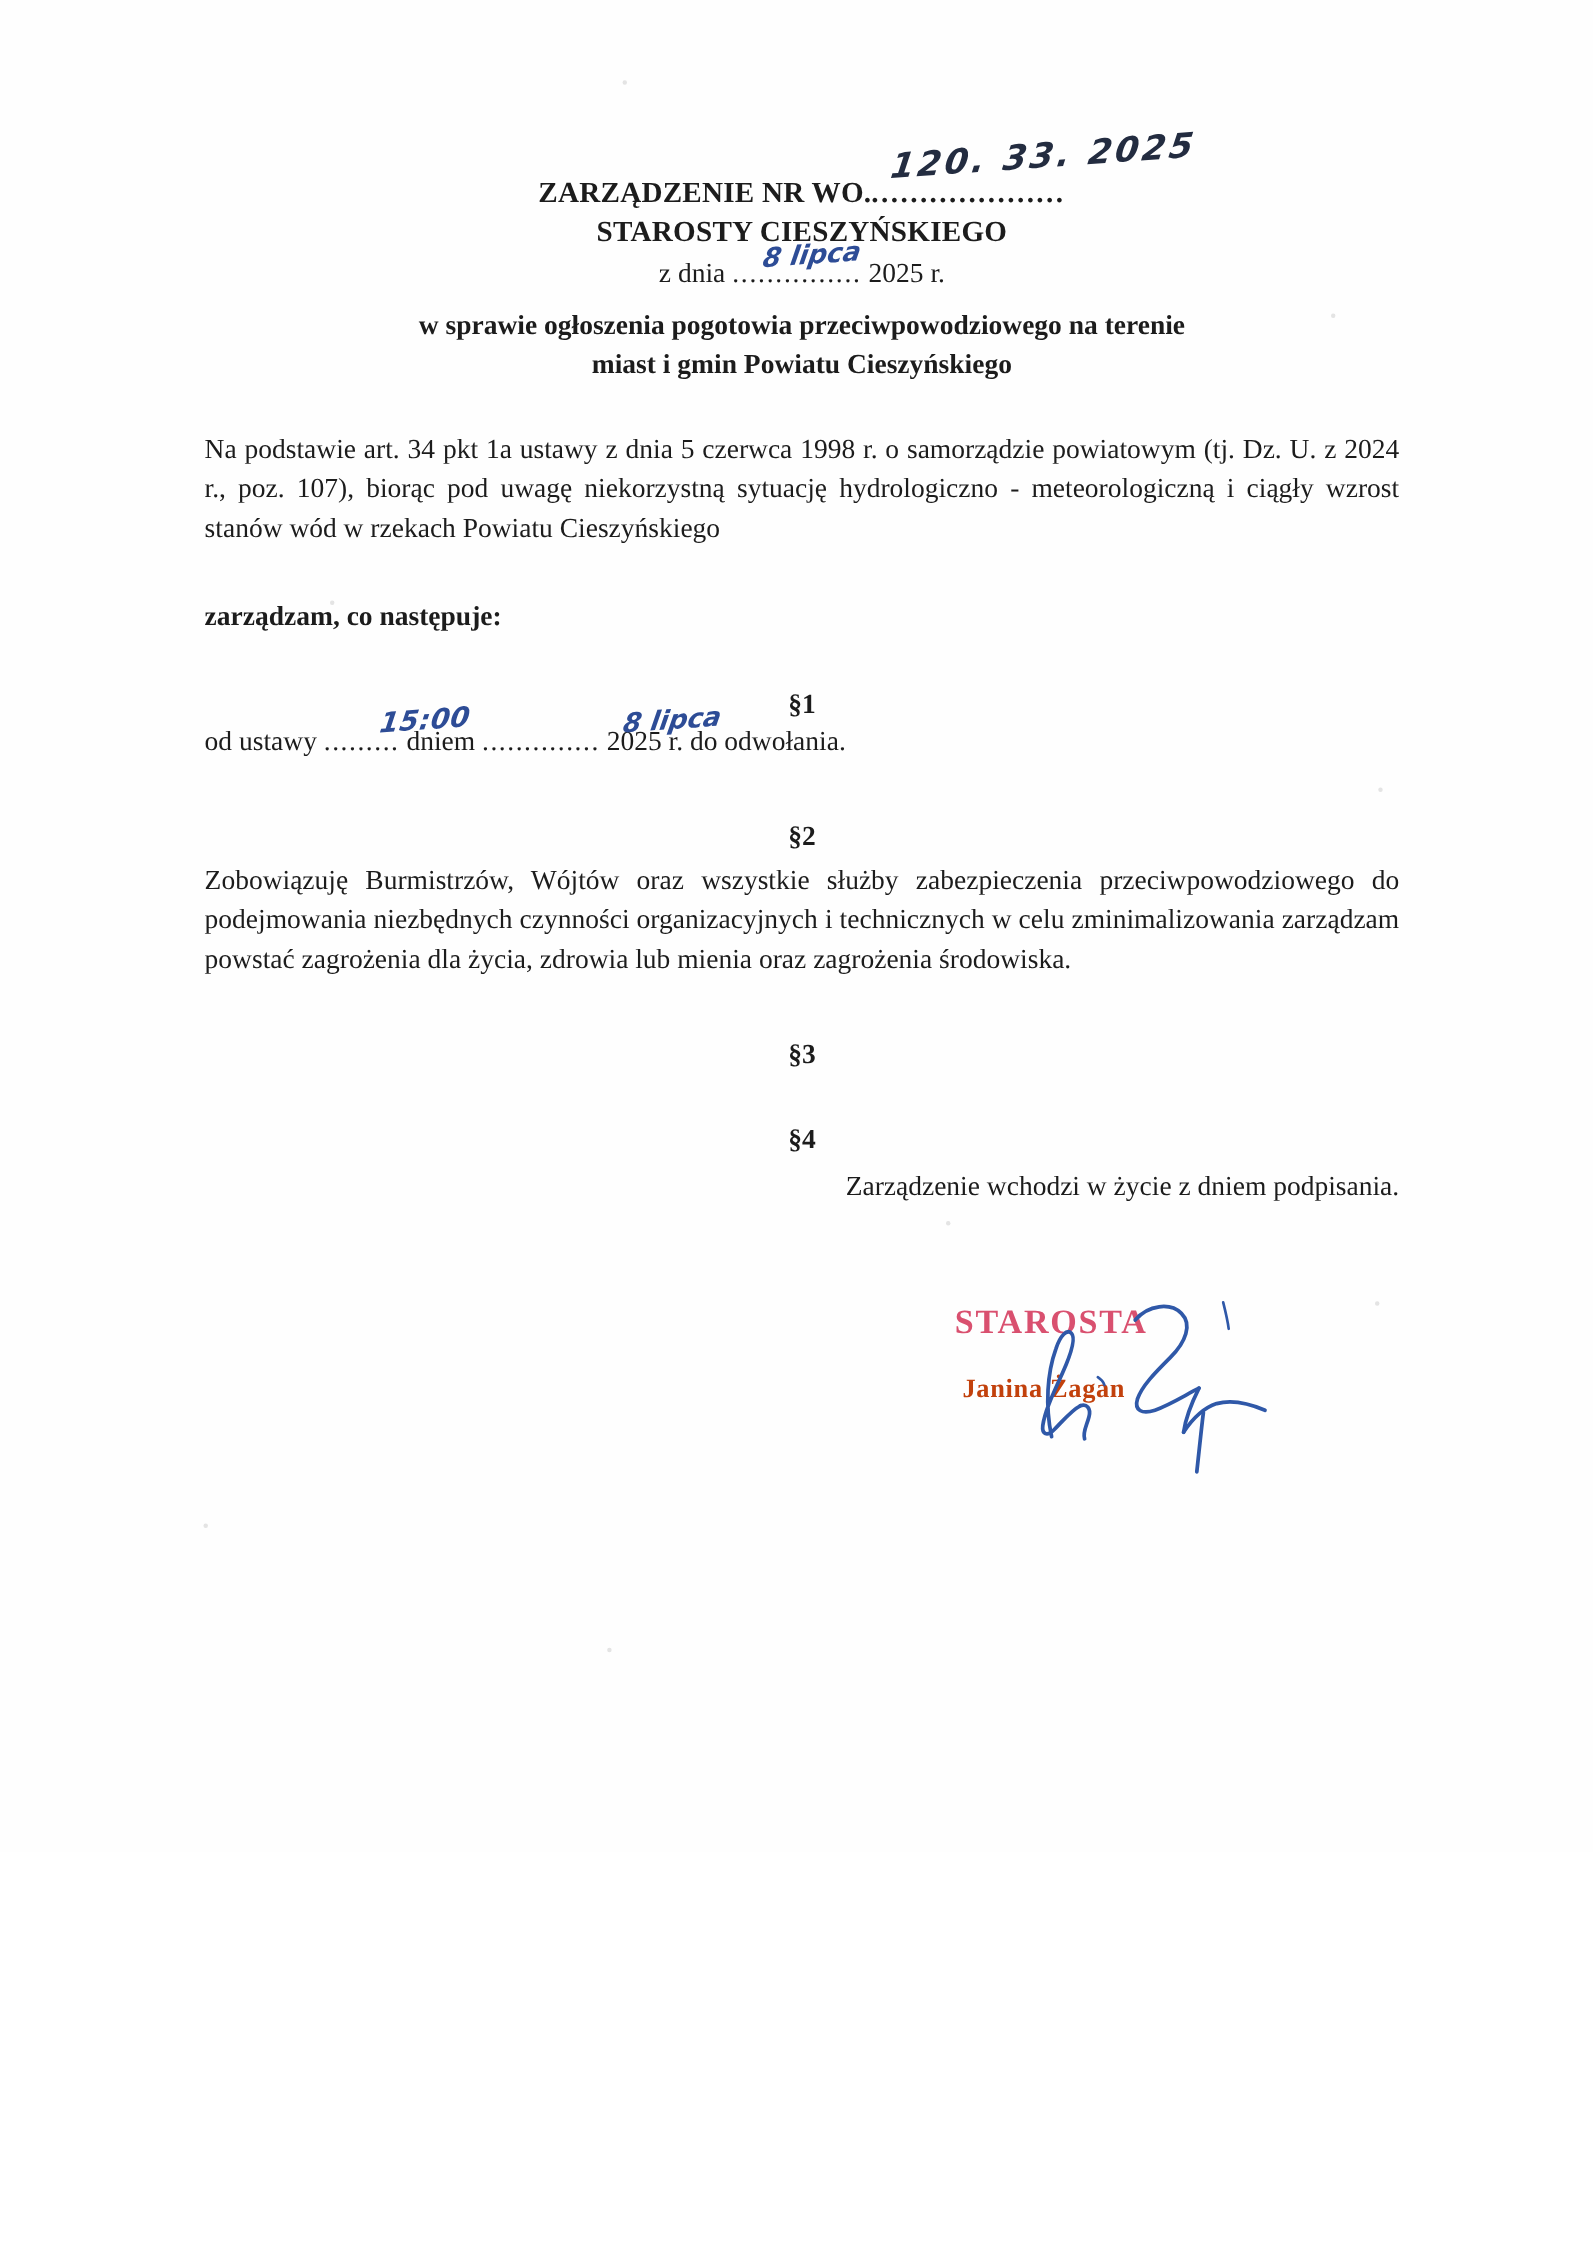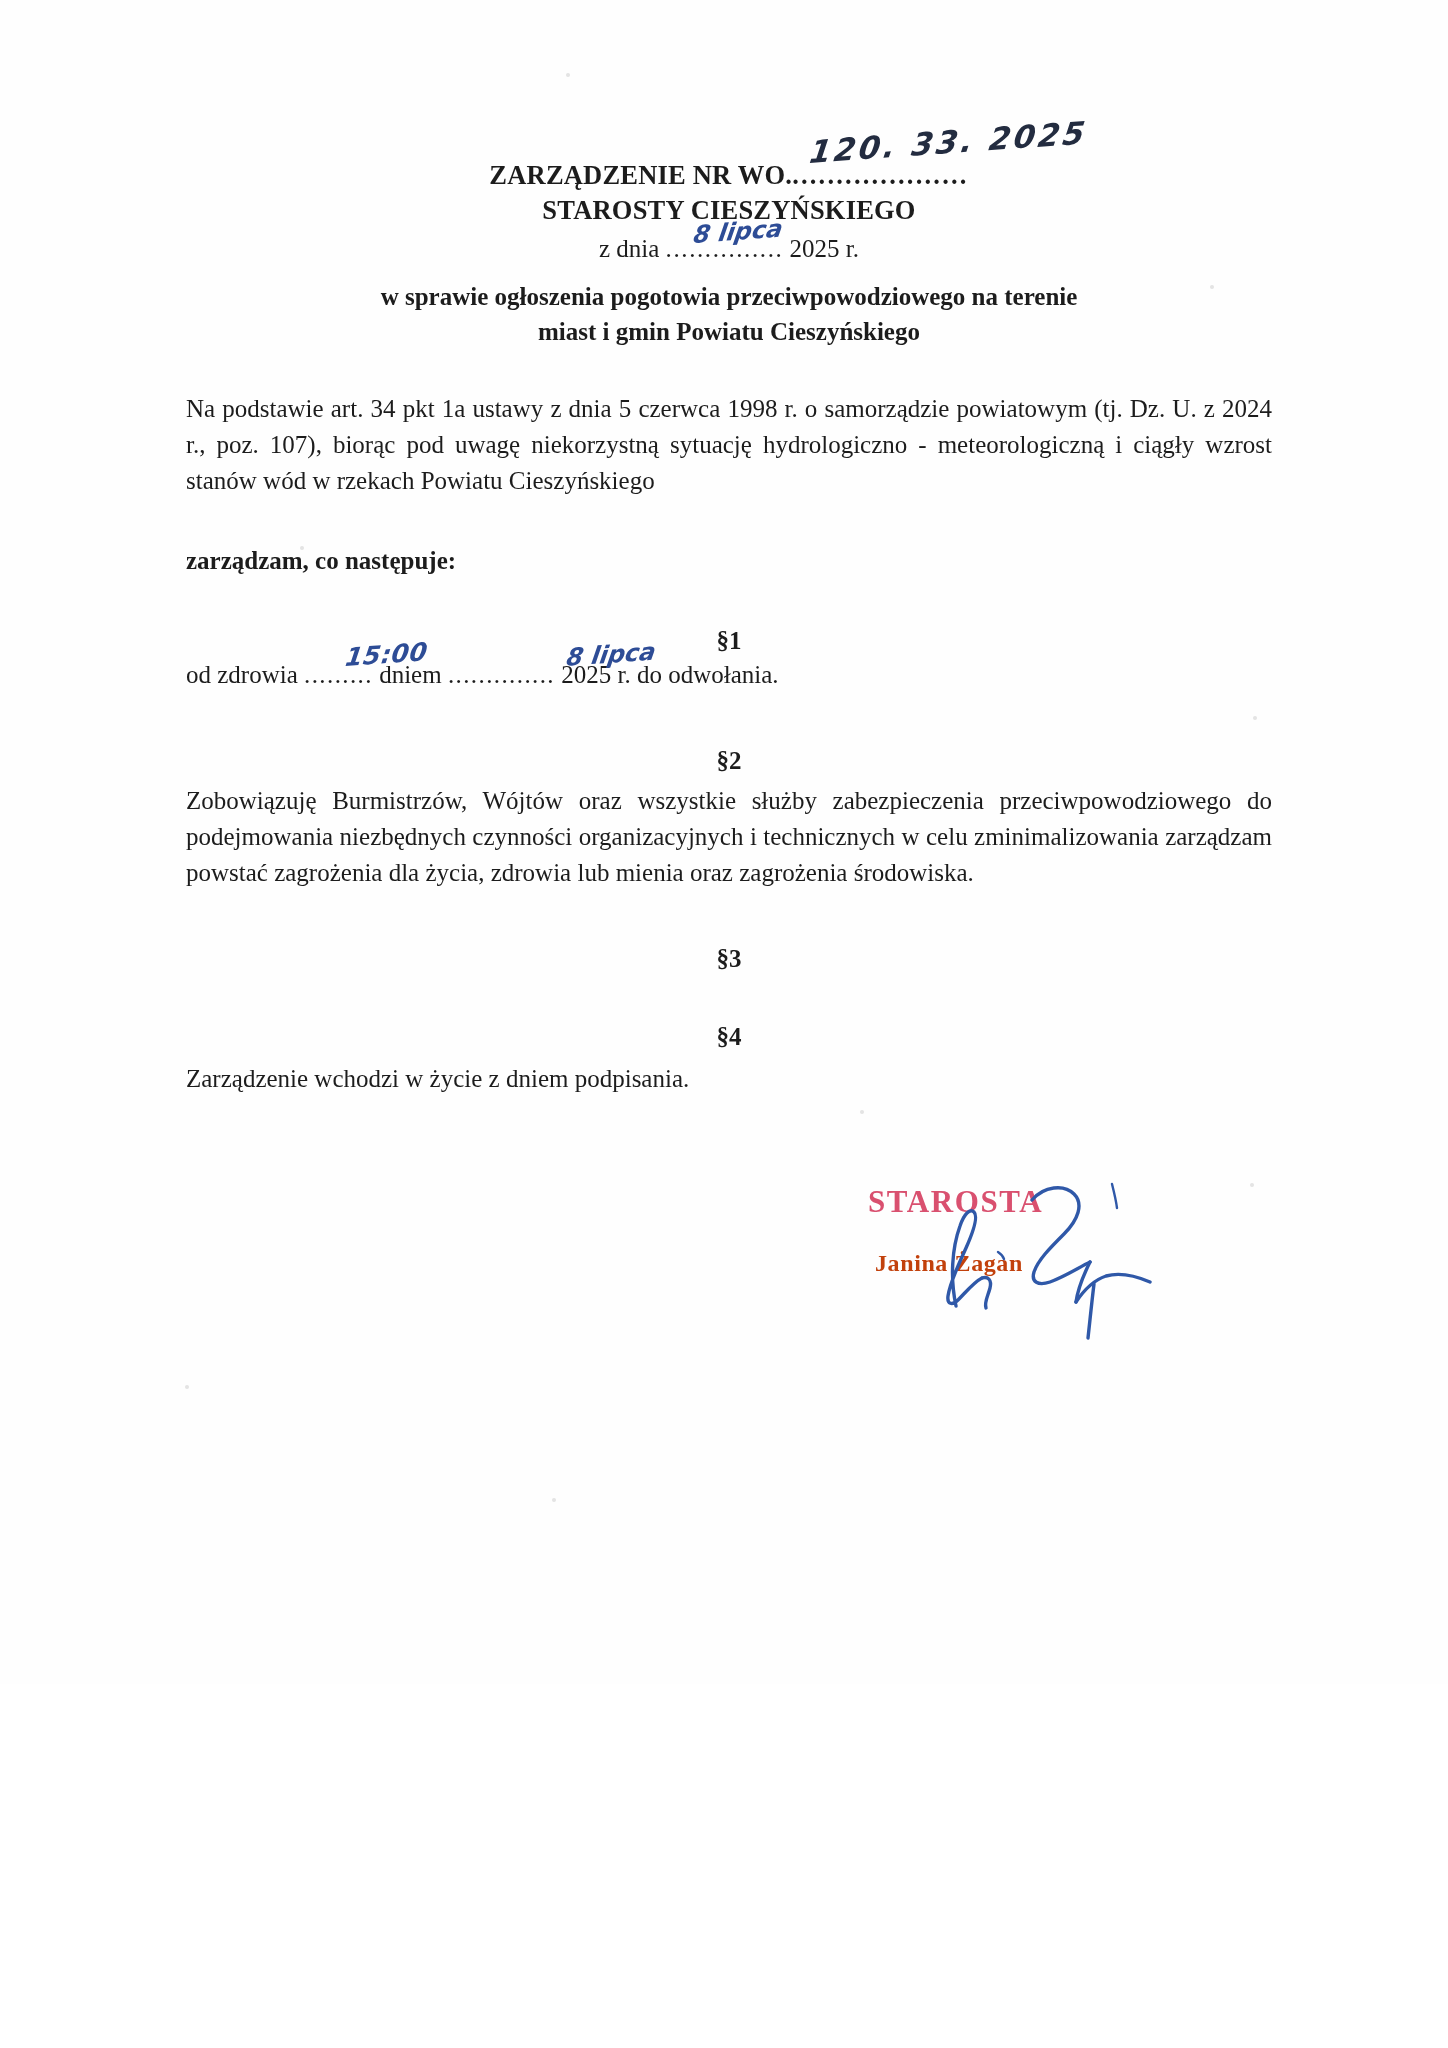--- a/index.html
+++ b/index.html
@@ -241,32 +241,32 @@
       <div class="subject">w sprawie ogłoszenia pogotowia przeciwpowodziowego na terenie</div>
       <div class="subject" style="margin-top:0">miast i gmin Powiatu Cieszyńskiego</div>
     </div>
 
     <div class="para para-intro">Na podstawie art. 34 pkt 1a ustawy z dnia 5 czerwca 1998 r. o samorządzie powiatowym (tj. Dz. U. z 2024 r., poz. 107), biorąc pod uwagę niekorzystną sytuację hydrologiczno - meteorologiczną i ciągły wzrost stanów wód w rzekach Powiatu Cieszyńskiego</div>
 
     <div class="center-bold m-zarzadzam">zarządzam, co następuje:</div>
 
     <div class="section-mark sec-1">§1</div>
     <div class="line-godzina">
-      <span>od zdrowia </span><span class="dots-sm">.........</span><span> dniem </span><span class="dots-sm">..............</span><span> 2025 r. do odwołania.</span>
+      <span>od ustawy </span><span class="dots-sm">.........</span><span> dniem </span><span class="dots-sm">..............</span><span> 2025 r. do odwołania.</span>
       <span class="hw hw-time">15:00</span>
       <span class="hw hw-date-s1">8 lipca</span>
     </div>
 
     <div class="section-mark sec-2">§2</div>
     <div class="para para-body">Zobowiązuję Burmistrzów, Wójtów oraz wszystkie służby zabezpieczenia przeciwpowodziowego do podejmowania niezbędnych czynności organizacyjnych i technicznych w celu zminimalizowania zarządzam powstać zagrożenia dla życia, zdrowia lub mienia oraz zagrożenia środowiska.</div>
 
     <div class="section-mark sec-3">§3</div>
 
     <div class="section-mark sec-4">§4</div>
-    <div class="para s4-text" style="text-align:left">Zarządzenie wchodzi w życie z dniem podpisania.</div>
+    <div class="para s4-text" style="text-align:right">Zarządzenie wchodzi w życie z dniem podpisania.</div>
 
   </div>
 
   <div class="sig-area">
     <div class="stamp-role">STAROSTA</div>
     <div class="stamp-name">Janina Żagan</div>
 
     <svg class="signature-svg" viewBox="0 0 300 190" xmlns="http://www.w3.org/2000/svg">
       <path class="sig-stroke" d="M58 150 C 52 122, 54 92, 62 70 C 66 58, 72 52, 76 56 C 80 60, 76 74, 68 92 C 60 110, 52 126, 50 140 C 49 148, 54 150, 60 144 C 68 136, 76 126, 84 122"></path>
       <path class="sig-stroke" d="M84 122 C 90 120, 94 124, 92 132 C 90 140, 86 146, 88 152"></path>

